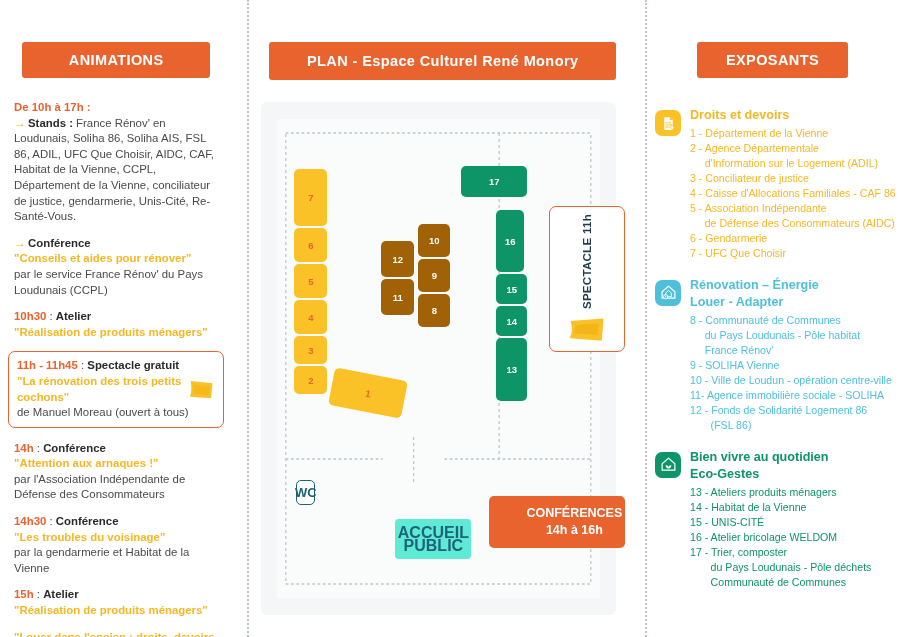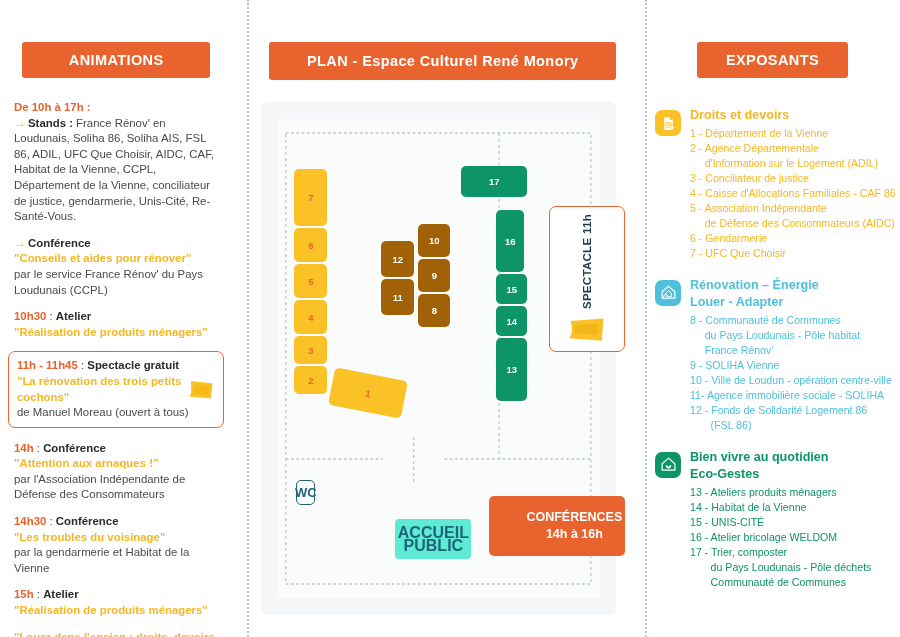--- a/index.html
+++ b/index.html
@@ -175,21 +175,21 @@
     color: #1d6478;
     font-size: 16px; font-weight: bold;
     text-align: center; line-height: 13px;
     display: flex; align-items: center; justify-content: center;
   }
 
   
   .conf {
     position: absolute;
     left: 212px; top: 377px;
-    width: 136px; height: 60px;
+    width: 136px; height: 52px;
     background: #E8632D;
     border-radius: 5px;
     color: #ffffff;
     text-align: center;
     font-size: 12.5px; font-weight: bold;
     line-height: 17px;
     display: flex; align-items: center; justify-content: center; padding-left: 34px;
   }
 
   

